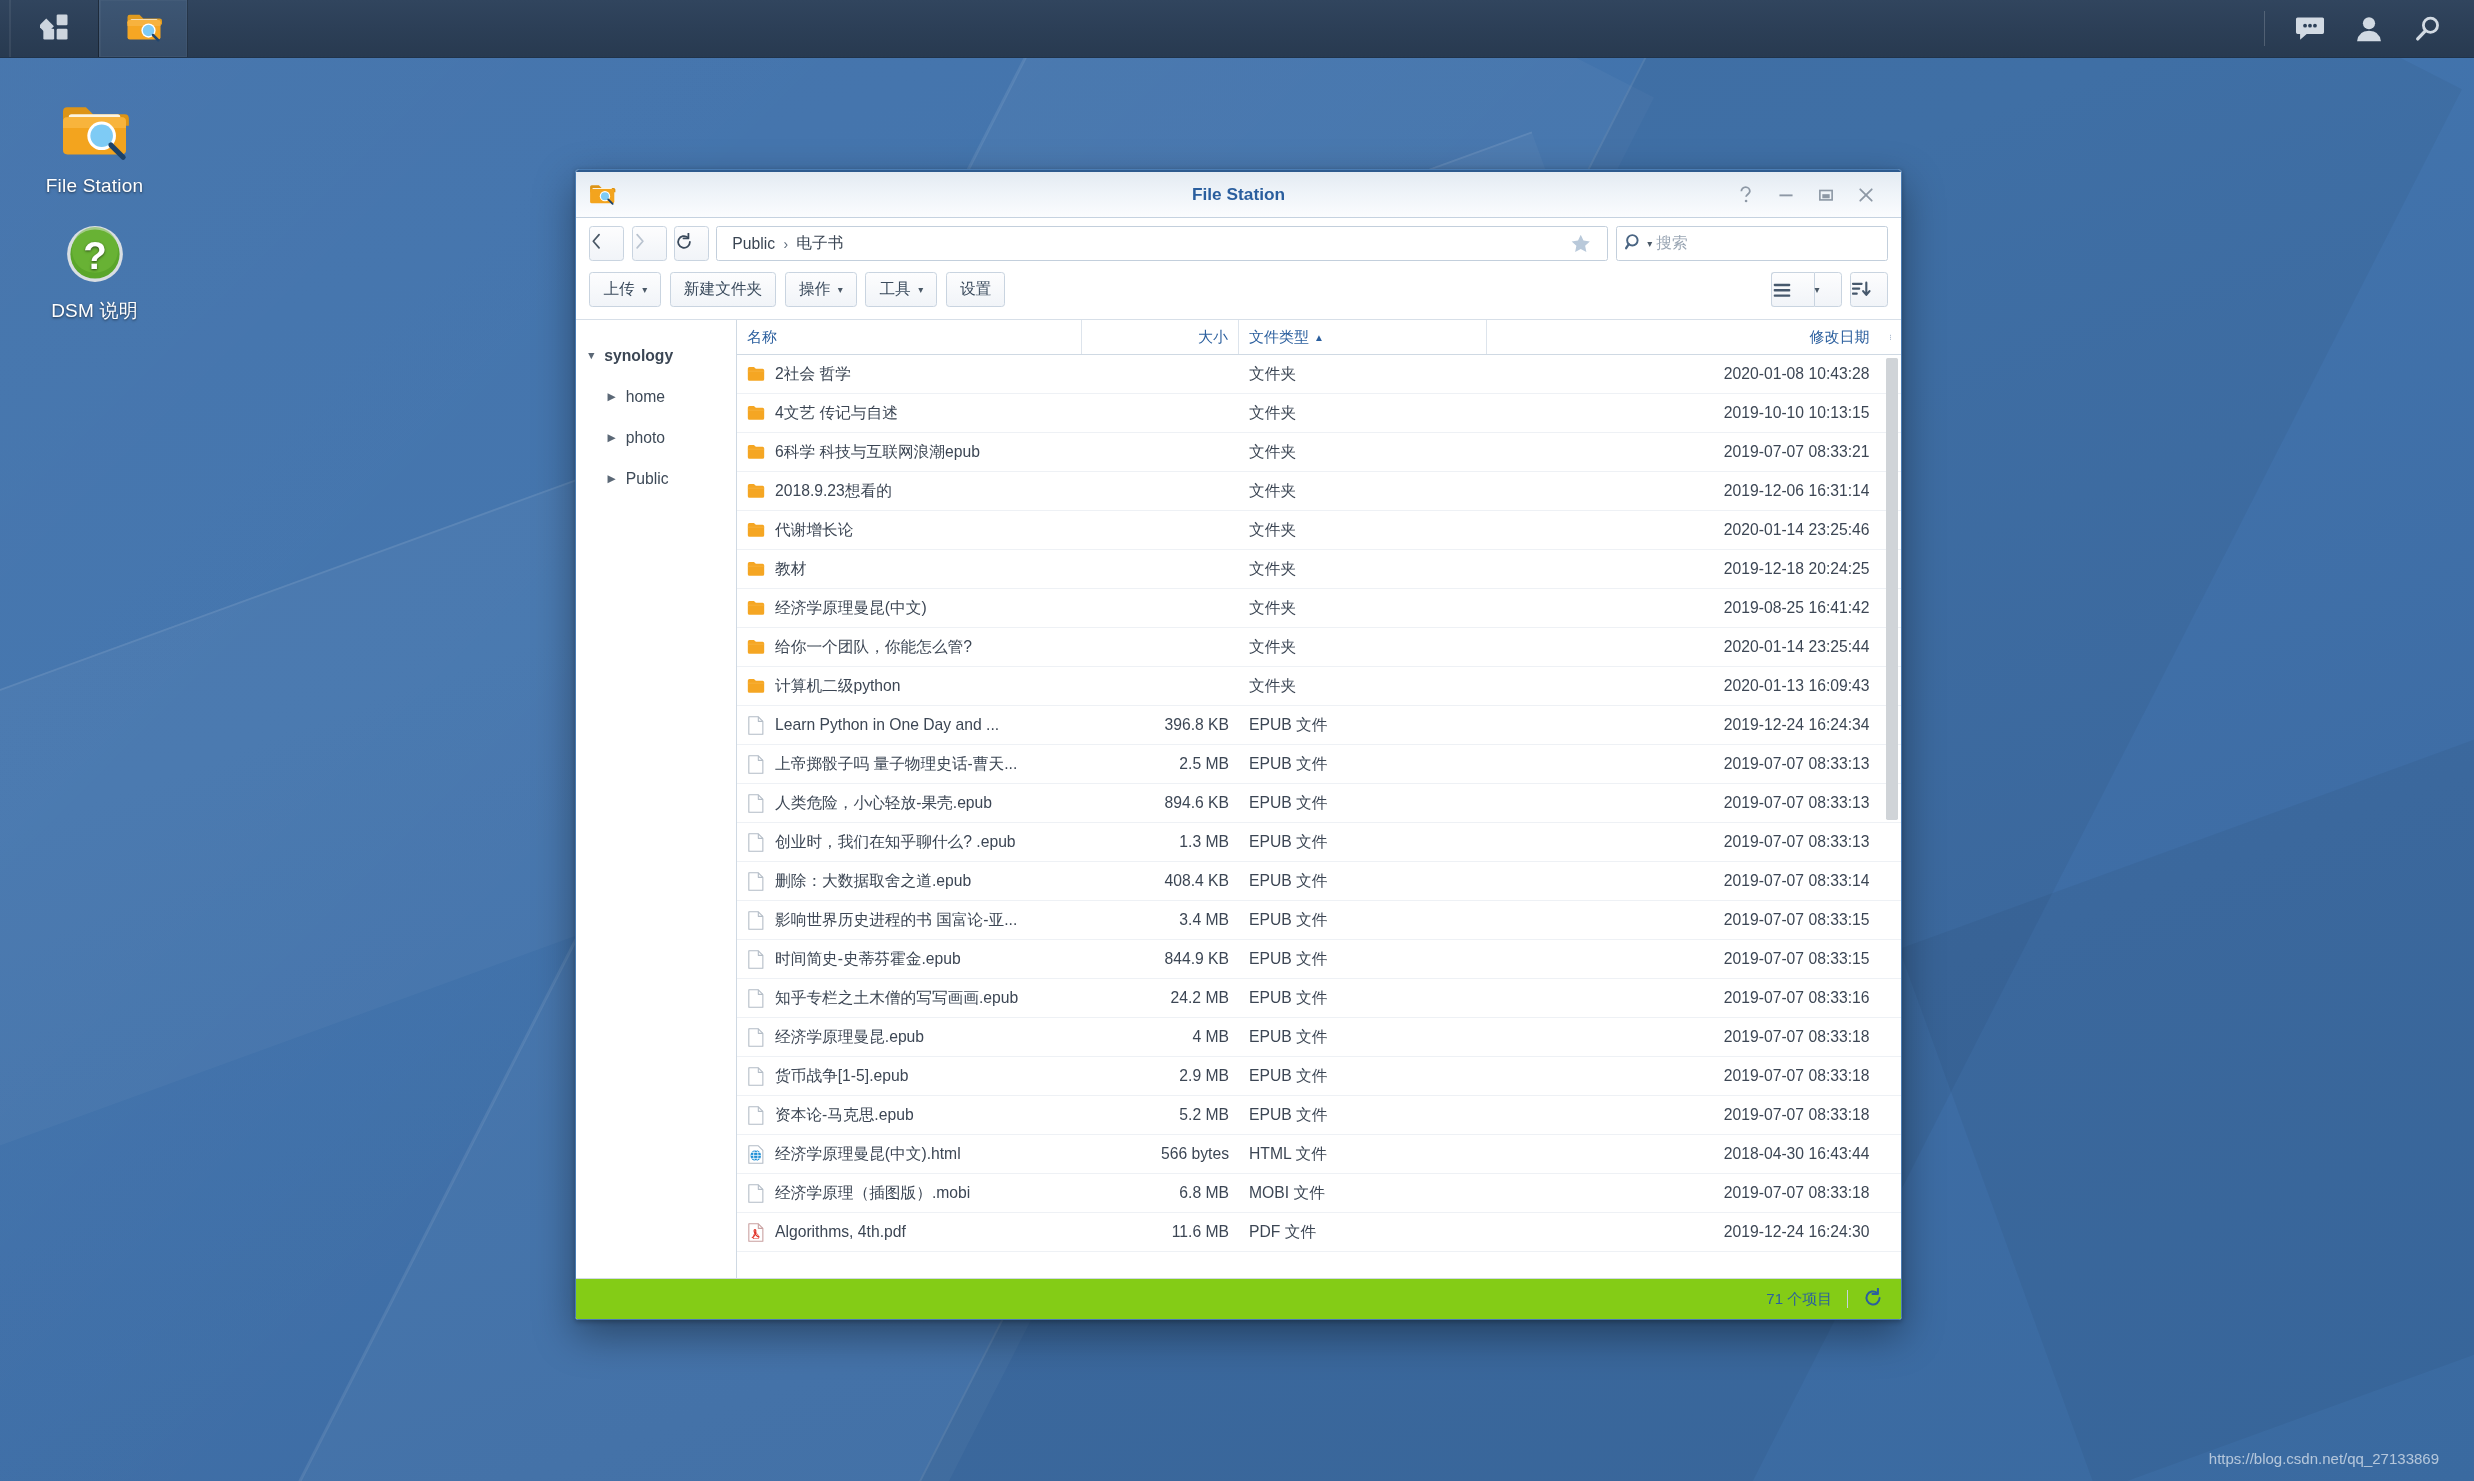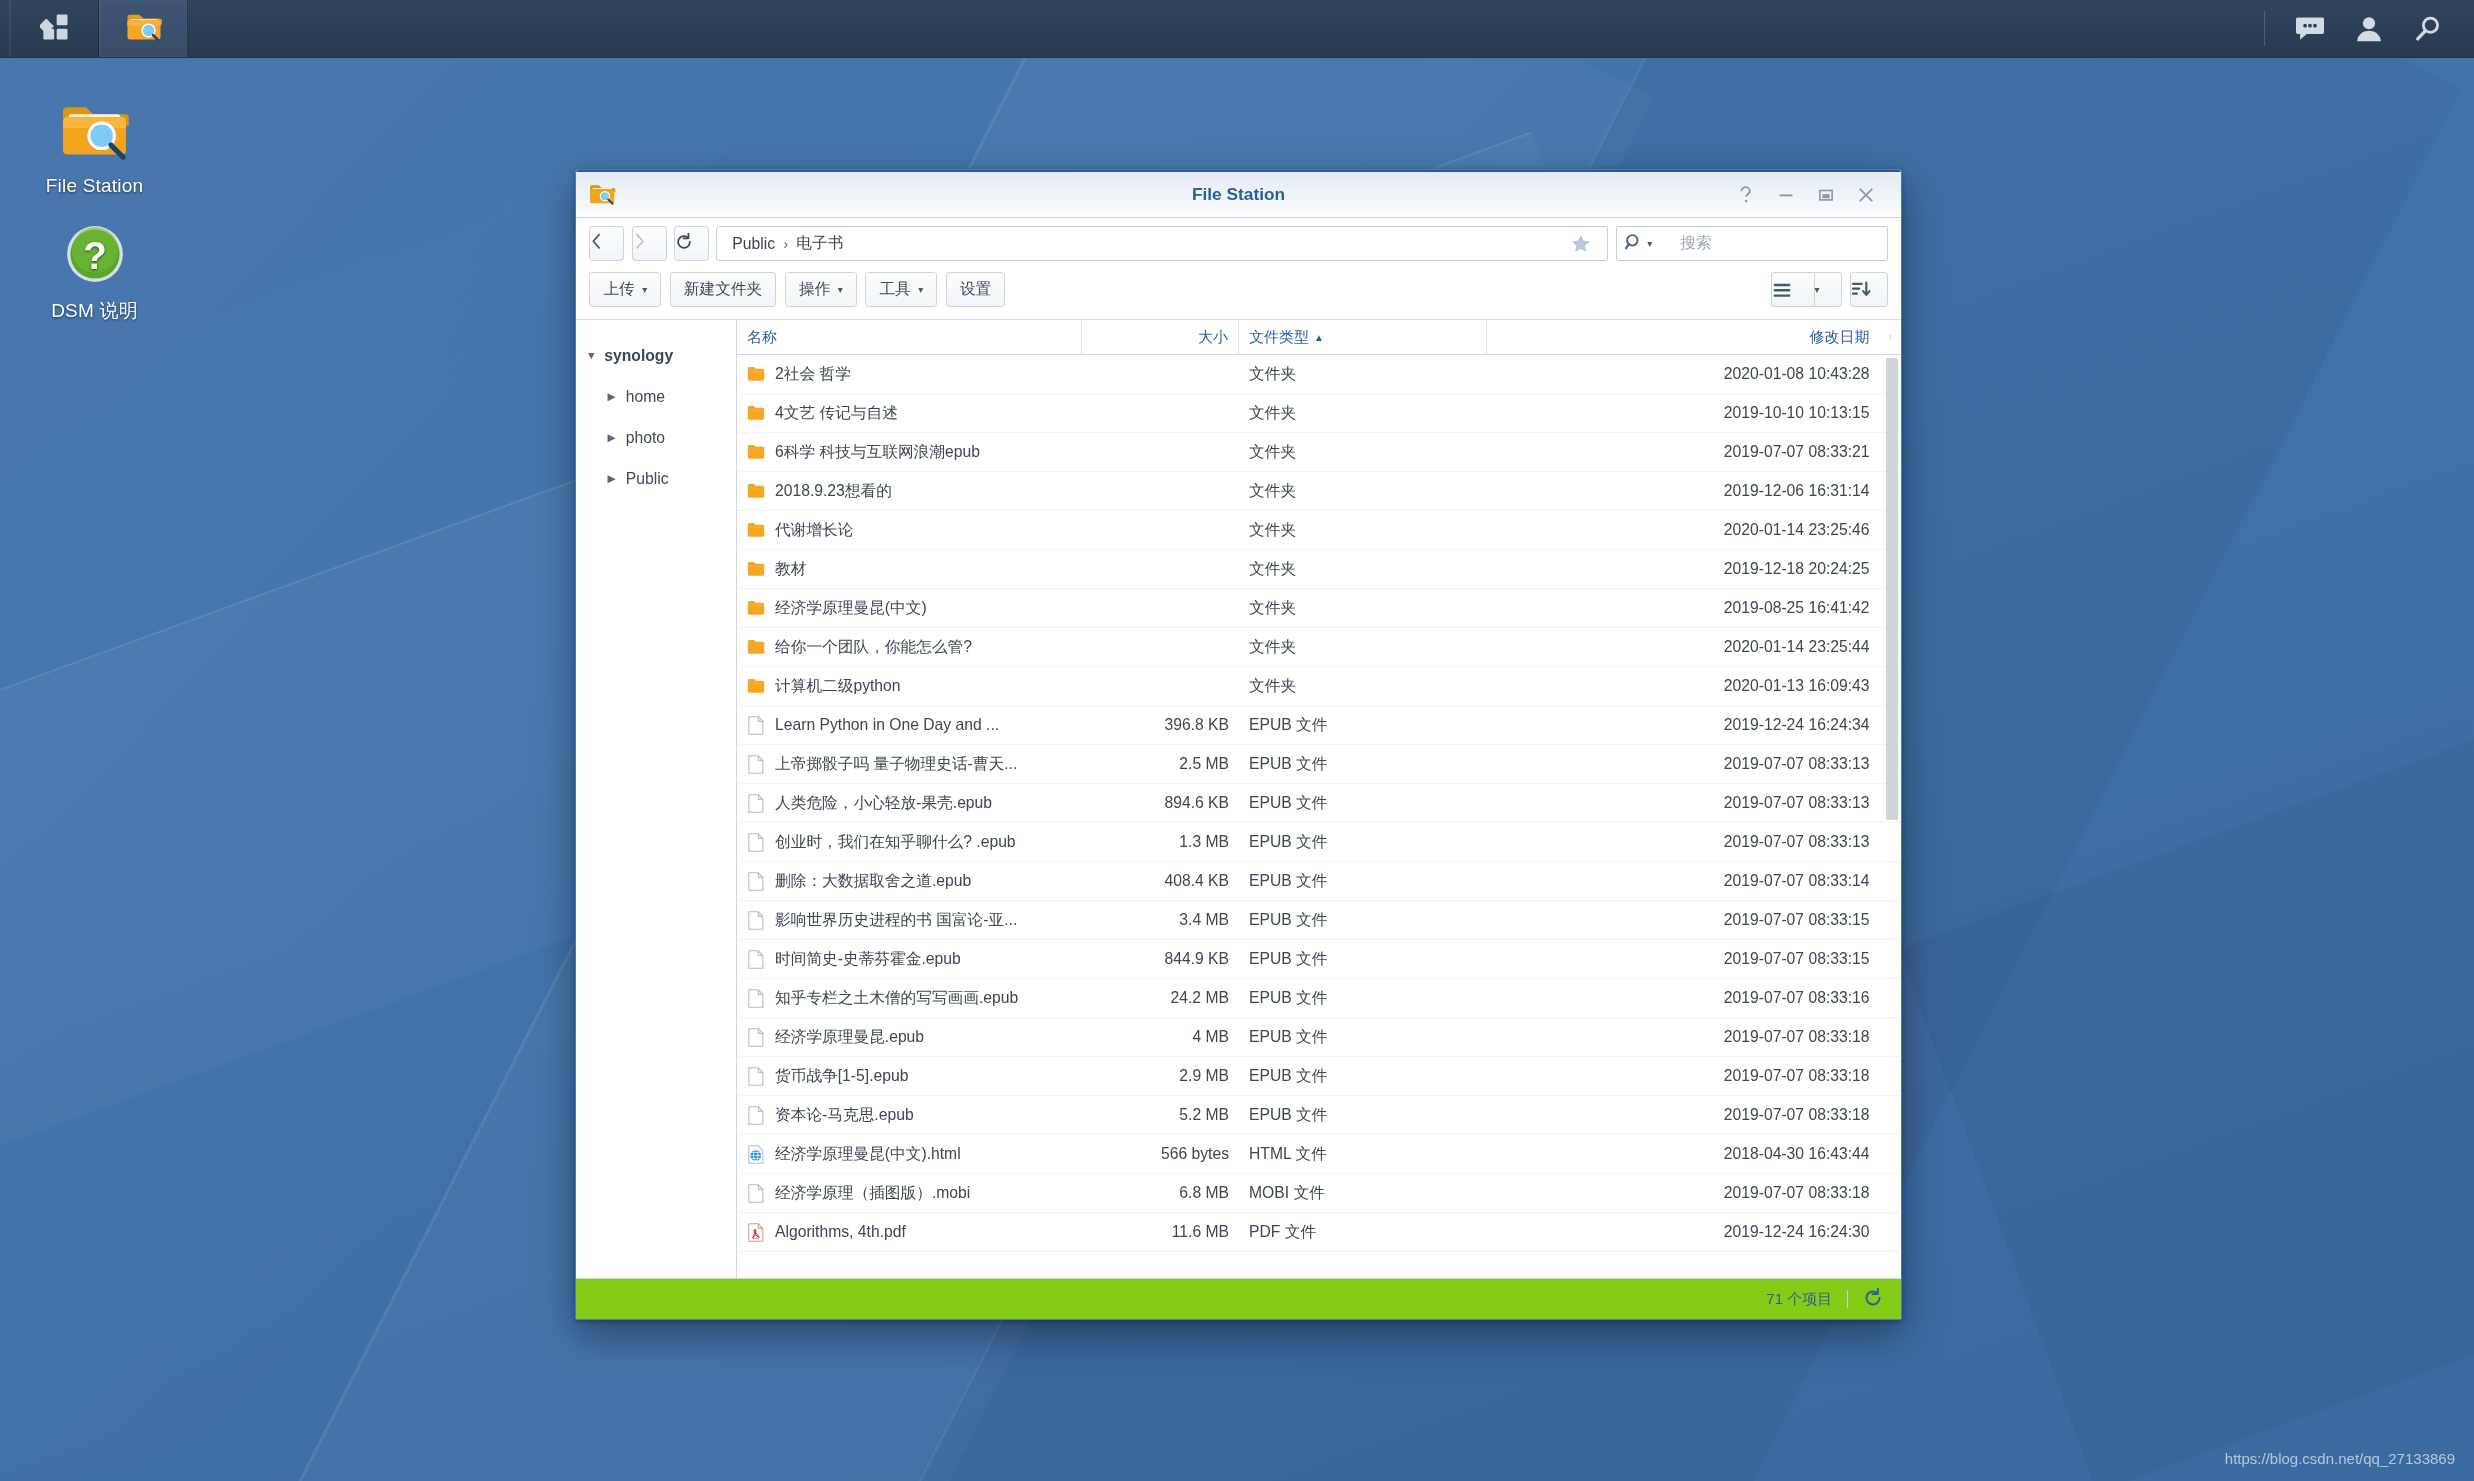--- a/index.html
+++ b/index.html
@@ -169,21 +169,21 @@
   }
   #searchbox {
     width: 272px; height: 35px;
     border: 0.8px solid #c3cfdc;
     background: #fff; border-radius: 2.5px;
     display:flex; align-items:center;
     padding: 0 8.3px;
     font-size: 15.7px;
     gap: 4.1px;
   }
-  #searchbox .ph { color: #9aa6b4; margin-left: 24px; }
+  #searchbox .ph { color: #9aa6b4; }
 
   
   #toolrow {
     height: 50px;
     display: flex; align-items: center;
     padding: 0 13.2px 8.3px 13.2px;
     gap: 8.3px;
     background: #fff;
     flex: none;
   }
@@ -287,21 +287,21 @@
     font-size: 15px;
     color: #2b5f9e;
     flex: none;
     background: #84cc16;
   }
   #statusbar .vline { width: 0.8px; height: 18px; background: #c6d2de; }
 
   
   #watermark {
     position: absolute;
-    right: 20px; bottom: 15px;
+    right: 36px; bottom: 15px;
     color: rgba(255,255,255,0.62);
     font-size: 15px;
     z-index: 5;
   }
 </style>
 </head>
 <body>
 
 <div id="desktop">
   <div class="band" style="left:1139px; top:-165px; width:578px; height:2146px; transform: rotate(27deg);"></div>

